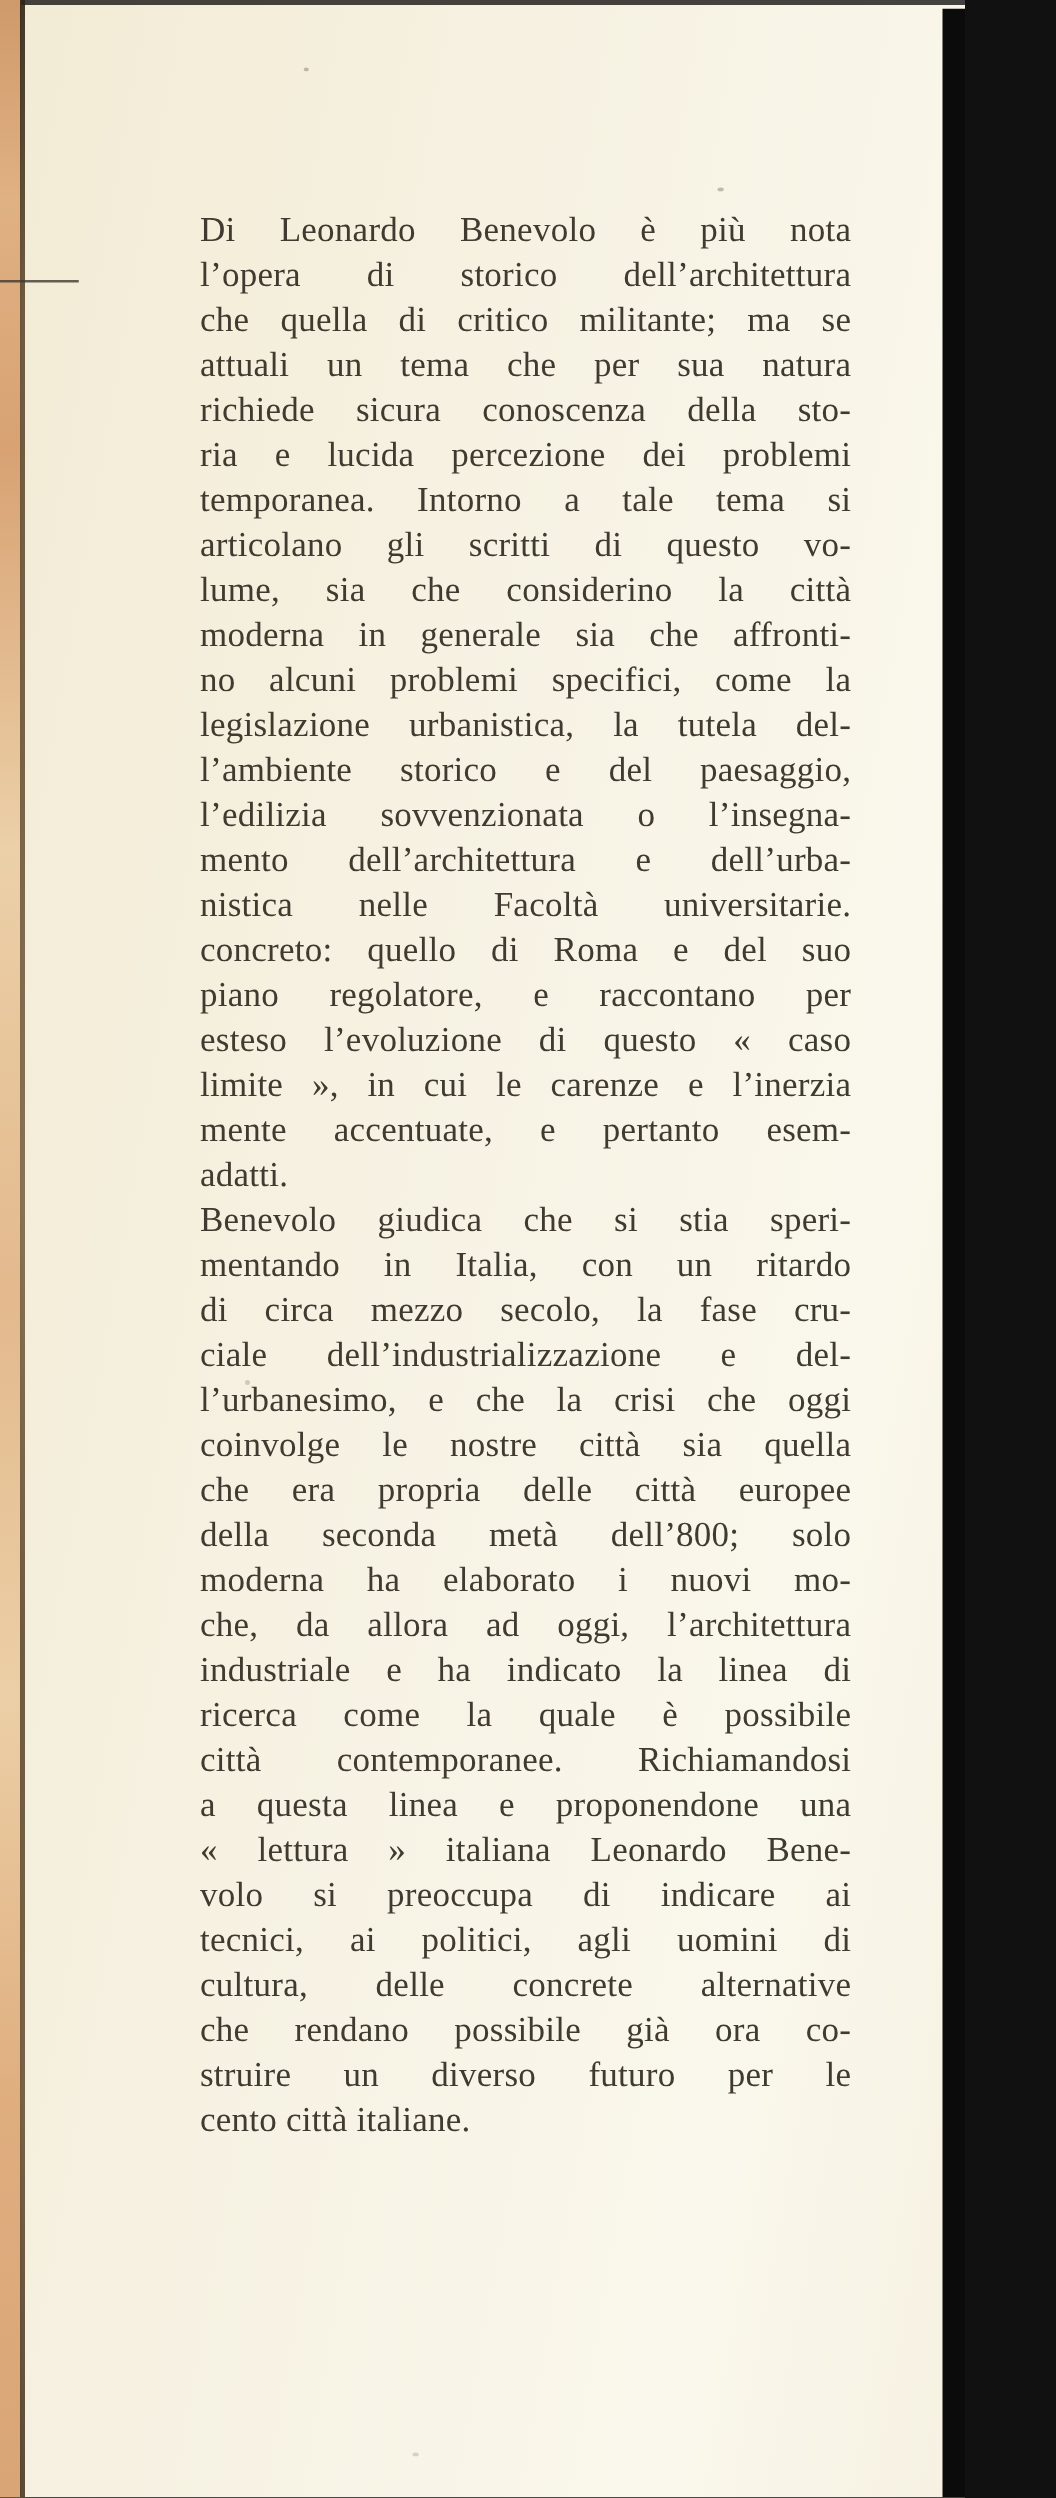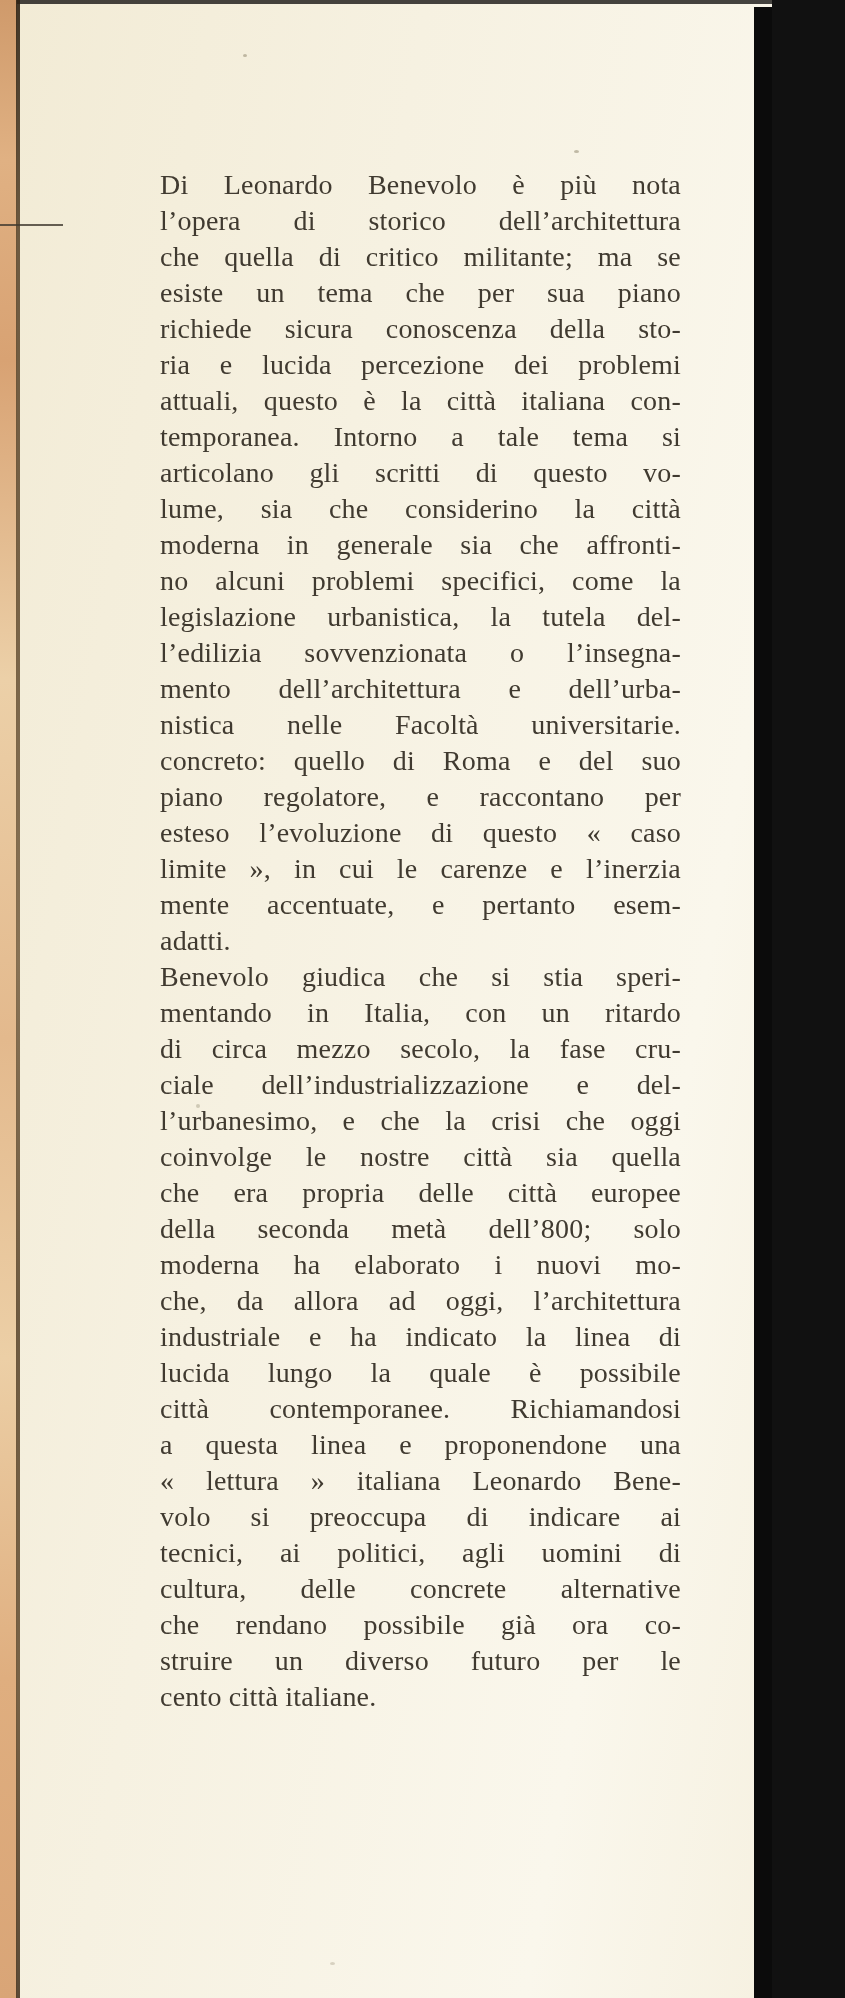--- a/index.html
+++ b/index.html
@@ -97,30 +97,30 @@
   <div class="speck s1"></div>
   <div class="speck s2"></div>
   <div class="speck s3"></div>
   <div class="speck s4"></div>
 
   <div class="flap-text">
       <div class="para">
         <div class="line">Di Leonardo Benevolo è più nota</div>
         <div class="line">l’opera di storico dell’architettura</div>
         <div class="line">che quella di critico militante; ma se</div>
-        <div class="line">esiste un tema che per sua piano</div>
+        <div class="line">attuali un tema che per sua natura</div>
         <div class="line">richiede sicura conoscenza della sto-</div>
         <div class="line">ria e lucida percezione dei problemi</div>
-        <div class="line">attuali, questo è la città italiana con-</div>
         <div class="line">temporanea. Intorno a tale tema si</div>
         <div class="line">articolano gli scritti di questo vo-</div>
         <div class="line">lume, sia che considerino la città</div>
         <div class="line">moderna in generale sia che affronti-</div>
         <div class="line">no alcuni problemi specifici, come la</div>
         <div class="line">legislazione urbanistica, la tutela del-</div>
+        <div class="line">l’ambiente storico e del paesaggio,</div>
         <div class="line">l’edilizia sovvenzionata o l’insegna-</div>
         <div class="line">mento dell’architettura e dell’urba-</div>
         <div class="line">nistica nelle Facoltà universitarie.</div>
         <div class="line">concreto: quello di Roma e del suo</div>
         <div class="line">piano regolatore, e raccontano per</div>
         <div class="line">esteso l’evoluzione di questo « caso</div>
         <div class="line">limite », in cui le carenze e l’inerzia</div>
         <div class="line">mente accentuate, e pertanto esem-</div>
         <div class="line last">adatti.</div>
       </div>
@@ -129,21 +129,21 @@
         <div class="line">mentando in Italia, con un ritardo</div>
         <div class="line">di circa mezzo secolo, la fase cru-</div>
         <div class="line">ciale dell’industrializzazione e del-</div>
         <div class="line">l’urbanesimo, e che la crisi che oggi</div>
         <div class="line">coinvolge le nostre città sia quella</div>
         <div class="line">che era propria delle città europee</div>
         <div class="line">della seconda metà dell’800; solo</div>
         <div class="line">moderna ha elaborato i nuovi mo-</div>
         <div class="line">che, da allora ad oggi, l’architettura</div>
         <div class="line">industriale e ha indicato la linea di</div>
-        <div class="line">lucida lungo la quale è possibile</div>
+        <div class="line">ricerca come la quale è possibile</div>
         <div class="line">città contemporanee. Richiamandosi</div>
         <div class="line">a questa linea e proponendone una</div>
         <div class="line">« lettura » italiana Leonardo Bene-</div>
         <div class="line">volo si preoccupa di indicare ai</div>
         <div class="line">tecnici, ai politici, agli uomini di</div>
         <div class="line">cultura, delle concrete alternative</div>
         <div class="line">che rendano possibile già ora co-</div>
         <div class="line">struire un diverso futuro per le</div>
         <div class="line last">cento città italiane.</div>
       </div>

